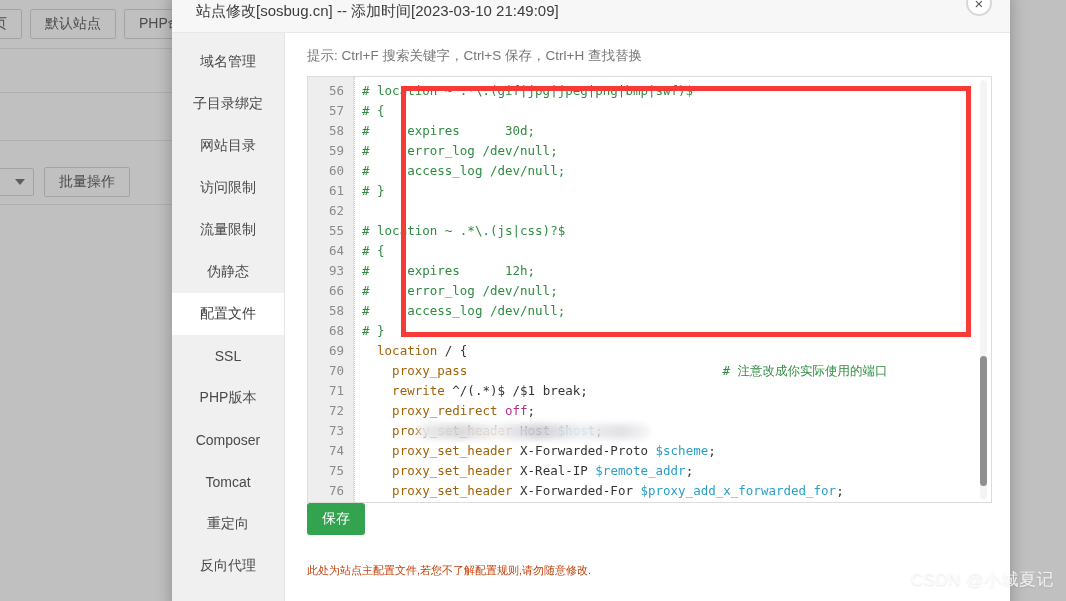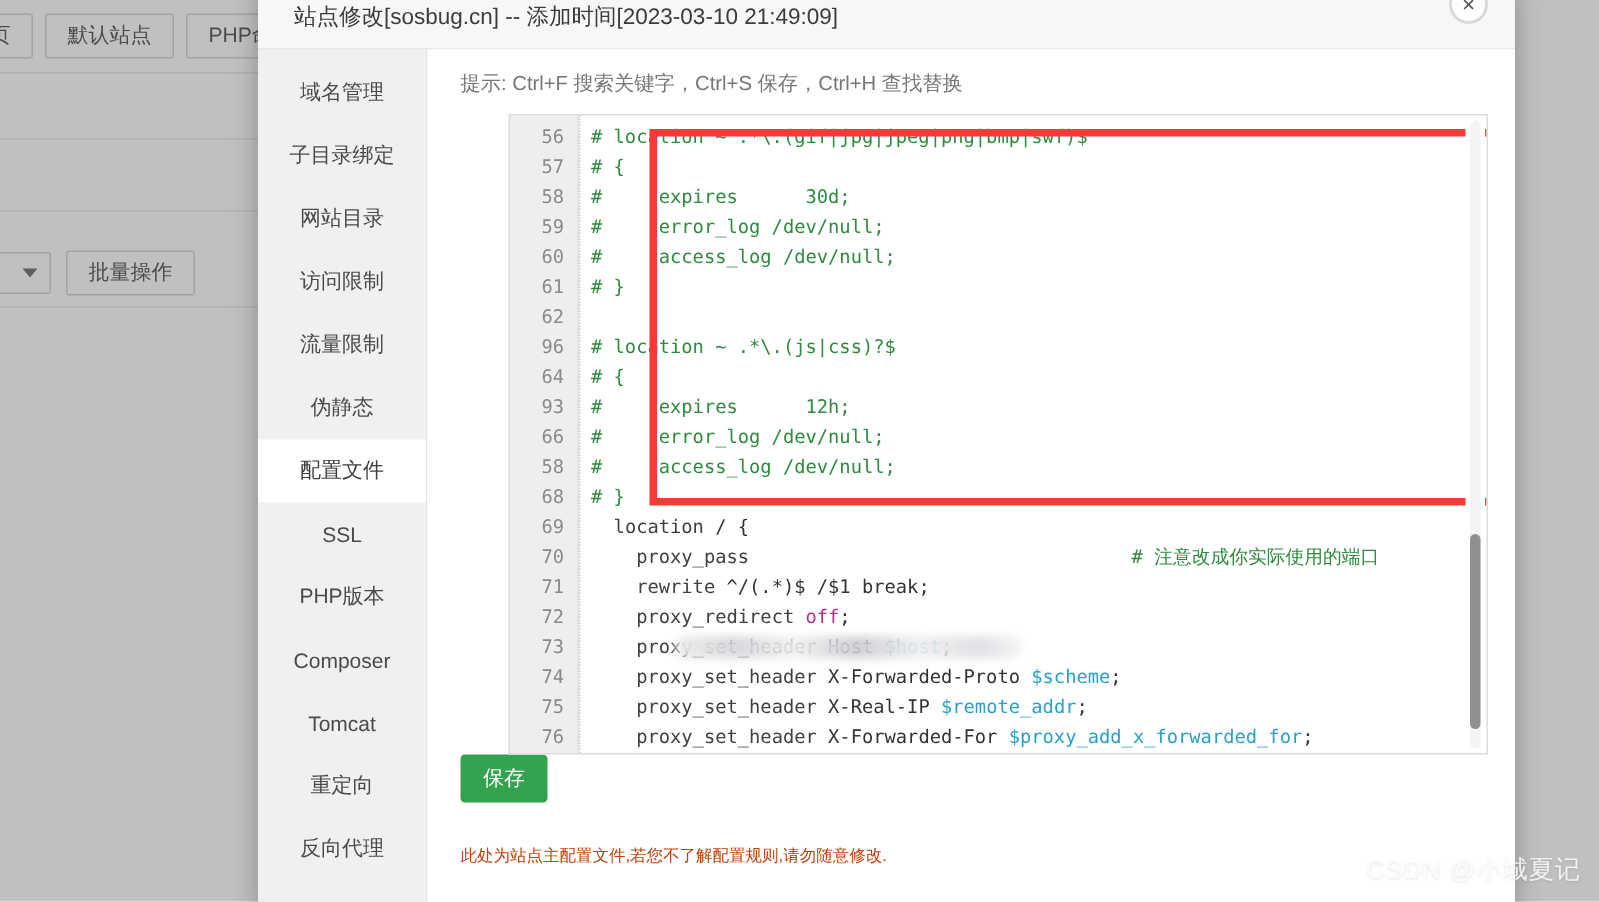--- a/index.html
+++ b/index.html
@@ -145,21 +145,20 @@
     white-space: nowrap;
   }
 
   
   .editor-wrap {
     position: relative;
     border: 1px solid #dcdcdc;
     height: 427px;
     background: #ffffff;
     overflow: hidden;
-    margin-left: 32px;
   }
   .editor-inner {
     display: flex;
     height: 100%;
     font-family: "DejaVu Sans Mono", "Liberation Mono", monospace;
     font-size: 12.5px;
     line-height: 20px;
   }
   .gutter {
     width: 46px; flex: 0 0 46px;
@@ -181,21 +180,21 @@
     height: 20px;
     white-space: pre;
     color: #333;
     position: relative;
   }
   .fold-bar {
     position: absolute; left: 0px; top: 0; bottom: 0;
     width: 1px; border-left: 1px dotted #cfcfcf;
   }
   .tok-c  { color: #2e8b3f; }            
-  .tok-k  { color: #404040; }            
+  .tok-k  { color: #a16207; }            
   .tok-v  { color: #2aa0c8; }            
   .tok-o  { color: #b03090; }
 
   .blur-mask {
     position: absolute;
     left: 64px; top: 347px;
     width: 232px; height: 15px;
     background: linear-gradient(90deg,
       rgba(236,236,238,0.96) 0%,
       rgba(214,214,218,0.92) 18%,
@@ -338,21 +337,21 @@
       <div class="editor-wrap">
         <div class="editor-inner">
           <div class="gutter" id="gutter">
               <div>56</div>
               <div>57</div>
               <div>58</div>
               <div>59</div>
               <div>60</div>
               <div>61</div>
               <div>62</div>
-              <div>96</div>
+              <div>55</div>
               <div>64</div>
               <div>93</div>
               <div>66</div>
               <div>58</div>
               <div>68</div>
               <div>69</div>
               <div>70</div>
               <div>71</div>
               <div>72</div>
               <div>73</div>

